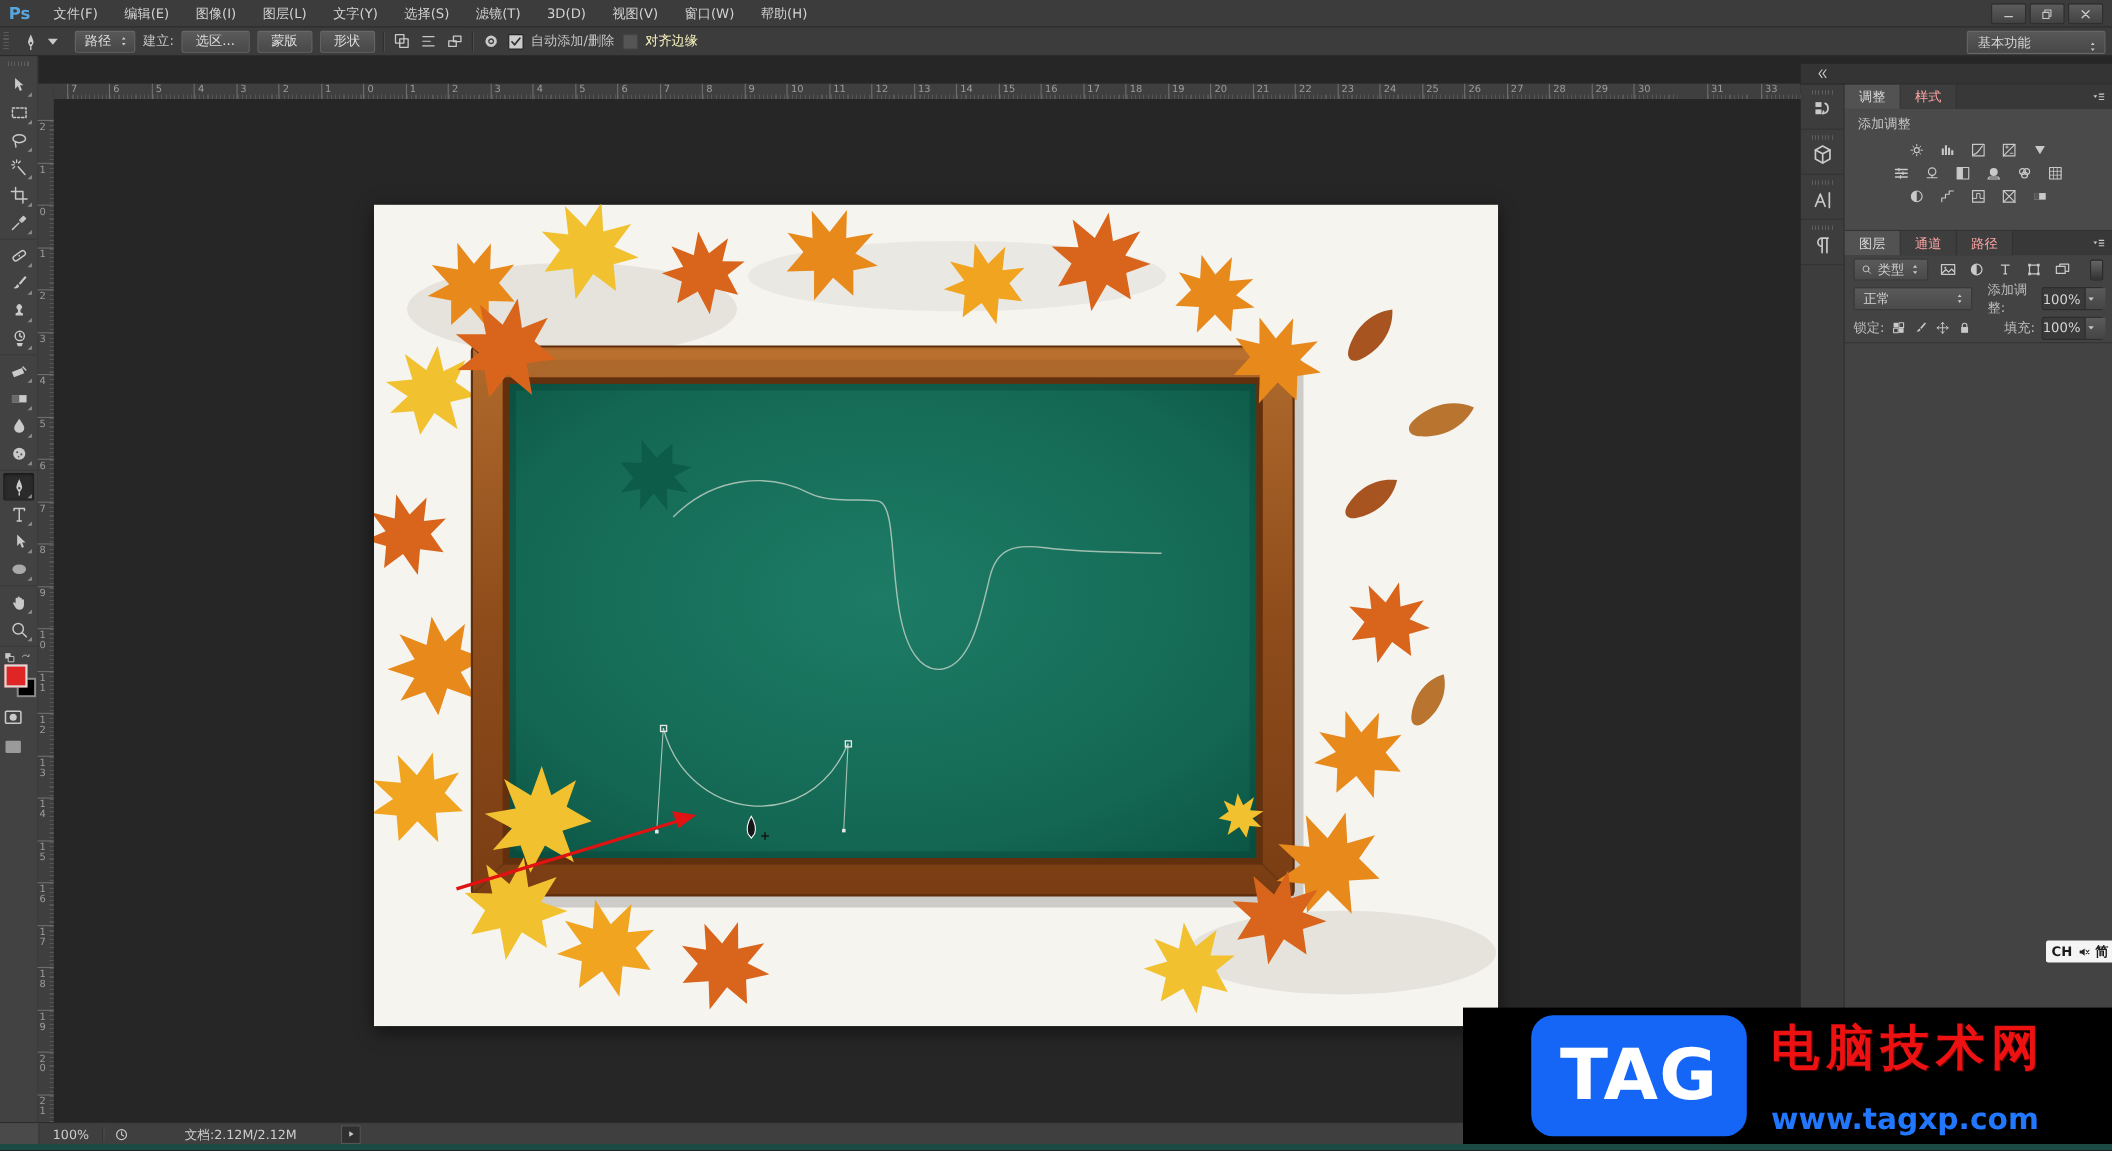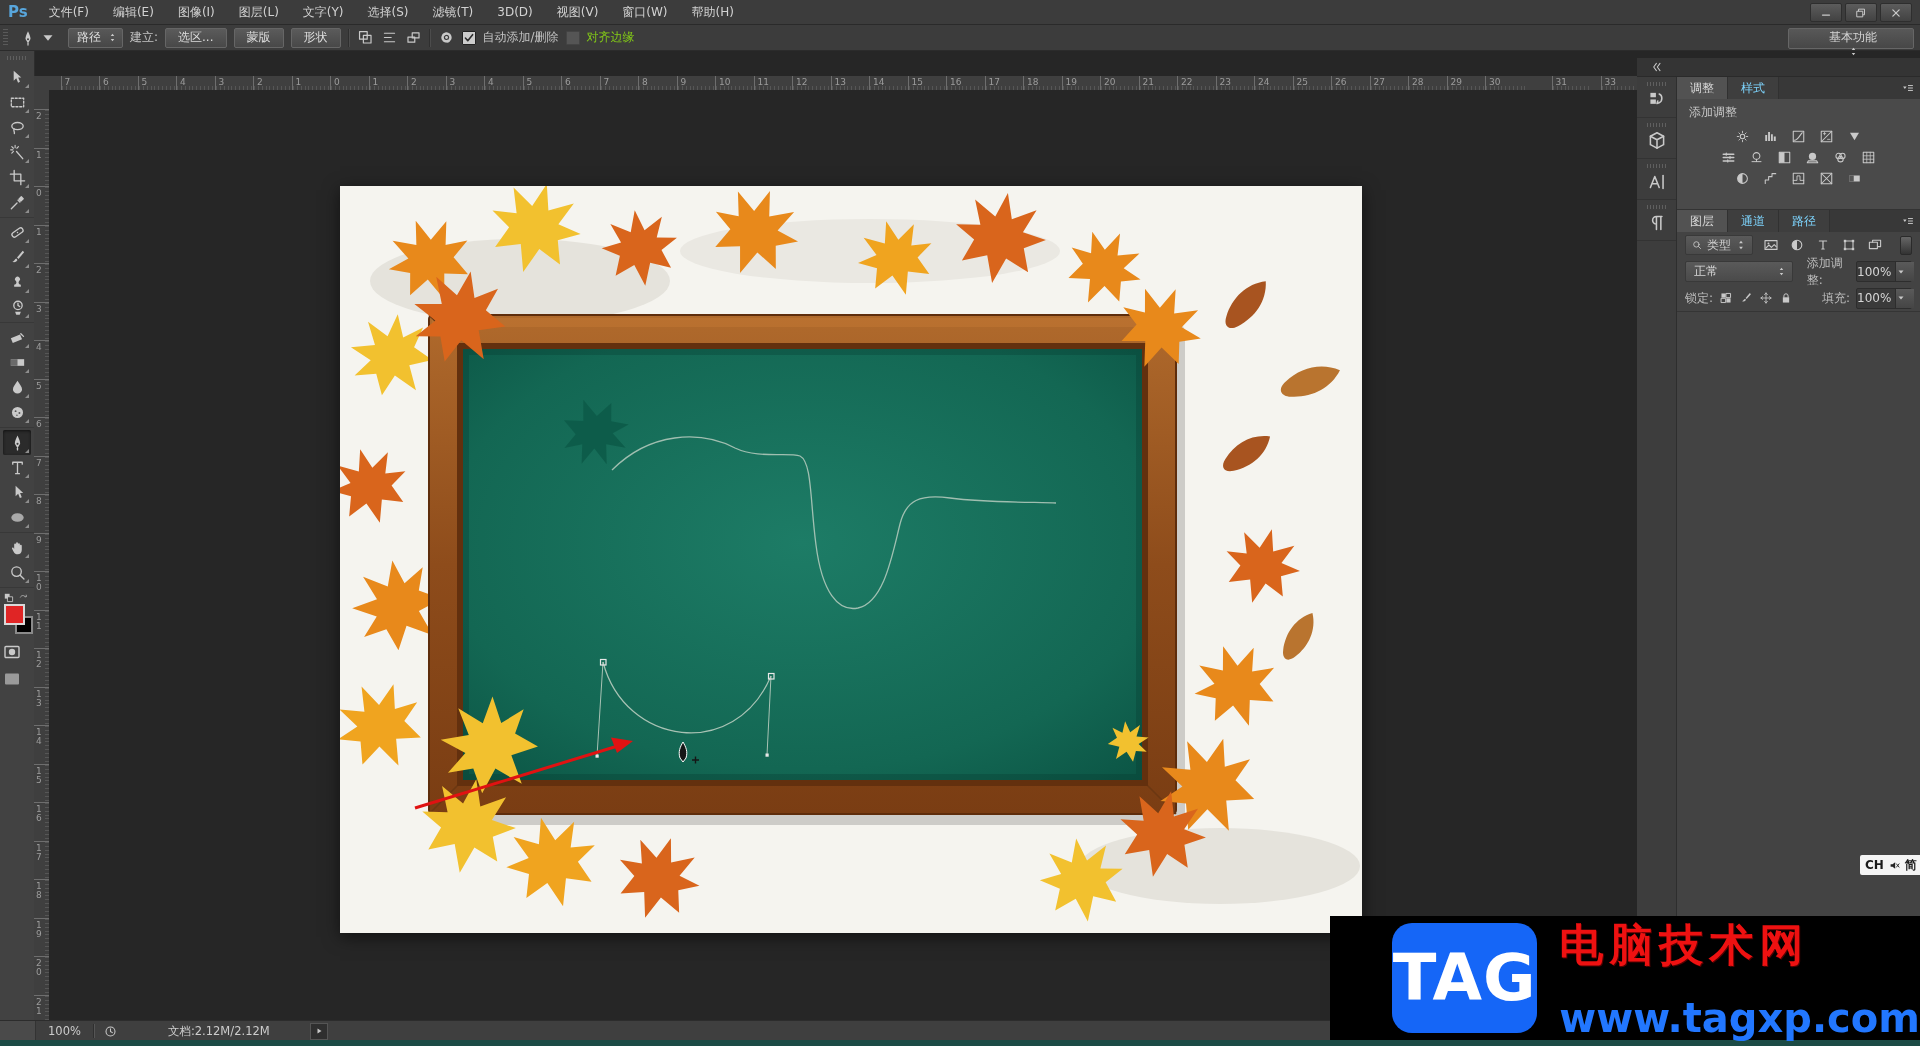--- a/index.html
+++ b/index.html
@@ -30,24 +30,24 @@
              display:flex;align-items:center;padding:0 4px 0 8px;gap:6px;color:#ddd;}
   .ps-select .ic{width:11px;height:11px;}
   .opt-label{color:#c3c3c3;}
   .ps-btn{height:18px;background:linear-gradient(#5b5b5b,#484848);border:1px solid #666;border-radius:2px;
           color:#ddd;display:flex;align-items:center;padding:0 12px;}
   .opt-ic{width:17px;height:17px;}
   .vsep{width:1px;height:18px;background:#2f2f2f;border-right:1px solid #4c4c4c;}
   .checkbox{width:12px;height:12px;background:#ccc;border:1px solid #222;border-radius:1px;display:inline-flex;}
   .checkbox .ic{width:12px;height:12px;}
   .checkbox.off{background:#555;border-color:#444;}
-  .disabled-label{color:#84cc16;}
+  .disabled-label{color:#fef9c3;}
   #workspacebtn{position:absolute;right:6px;top:3px;width:110px;height:19px;background:linear-gradient(#585858,#474747);
-                border:1px solid #666;border-radius:2px;display:flex;align-items:center;justify-content:space-between;
-                padding:0 5px 0 9px;color:#d5d5d5;flex-direction:column;}
+                border:1px solid #666;border-radius:2px;display:flex;align-items:flex-end;justify-content:space-between;
+                padding:0 5px 0 9px;color:#d5d5d5;}
   #workspacebtn .ic{width:11px;height:11px;}
 
   
   #tabbar{position:absolute;left:34px;top:51px;width:1603px;height:25px;background:#2f2f2f;border-bottom:1px solid #252525;}
   #doctab{position:absolute;left:0;top:0;height:25px;background:#464646;border-right:1px solid #222;
           display:flex;align-items:center;padding:0 10px;gap:10px;color:#d4d4d4;font-size:11.5px;}
   #doctab .closex{color:#aaa;font-size:12px;}
 
   
   #toolbar{position:absolute;left:0;top:51px;width:34px;height:969px;background:#424242;border-right:1px solid #2d2d2d;}
@@ -80,21 +80,21 @@
 
   
   #dockheader{position:absolute;left:1637px;top:58px;width:283px;height:18px;background:#343434;border-bottom:1px solid #2a2a2a;
               display:flex;align-items:center;justify-content:space-between;padding:0 6px 0 14px;}
   #dockheader .ic{width:12px;height:12px;}
   #dockstrip{position:absolute;left:1637px;top:77px;width:39px;height:943px;background:#3d3d3d;border-right:1px solid #2e2e2e;}
   .dock-sec{border-bottom:1px solid #333;padding-bottom:6px;}
   .dock-ic{width:22px;height:22px;margin:2px auto 0;display:flex;}
   #panelgroup{position:absolute;left:1677px;top:77px;width:243px;height:943px;background:#434343;display:flex;flex-direction:column;}
   .ptabs{height:22px;background:#383838;display:flex;position:relative;flex:0 0 22px;}
-  .ptab{height:22px;line-height:22px;padding:0 13px;color:#7dd3fc;background:#3e3e3e;border-right:1px solid #313131;}
+  .ptab{height:22px;line-height:22px;padding:0 13px;color:#fca5a5;background:#3e3e3e;border-right:1px solid #313131;}
   .ptab.active{background:#525252;color:#d8d8d8;}
   .pmenu{position:absolute;right:4px;top:4px;width:16px;height:14px;}
   .adj-body{height:110px;background:#4a4a4a;border-bottom:1px solid #333;}
   .adj-header{color:#c6c6c6;padding:5px 0 2px 12px;}
   .adj-row{display:flex;justify-content:center;gap:11px;margin-top:6px;}
   .adj-row .ic{width:17px;height:15px;}
   .lrow{display:flex;align-items:center;padding:0 8px;gap:6px;}
   .lrow1{height:26px;}
   .type-select{height:18px;background:linear-gradient(#5a5a5a,#4a4a4a);border:1px solid #393939;border-radius:2px;
                display:flex;align-items:center;gap:4px;padding:0 5px;color:#d0d0d0;}
@@ -137,21 +137,21 @@
   #sb-more{width:16px;height:15px;margin-left:40px;background:#2f2f2f;border:1px solid #555;display:flex;align-items:center;justify-content:center;}
   #sb-more .ic{width:10px;height:10px;}
   #tealstrip{position:absolute;left:0;top:1040px;width:1920px;height:6px;background:#1c4b45;}
 
   
   #tagbanner{position:absolute;left:1330px;top:916px;width:590px;height:124px;background:#000;display:flex;align-items:center;}
   #taglogo{width:196px;height:110px;margin-left:62px;background:#1566f7;border-radius:20px;display:flex;align-items:center;justify-content:center;
            color:#fff;font-size:64px;font-weight:bold;letter-spacing:1px;}
   #tagtext{margin-left:22px;display:flex;flex-direction:column;gap:20px;}
   #tagname{font-size:44px;font-weight:bold;color:#ee1111;text-shadow:1px 1px 0 #550000;letter-spacing:6px;}
-  #tagurl{font-size:40px;font-weight:bold;color:#2277ff;}
+  #tagurl{font-size:27px;font-weight:bold;color:#2277ff;}
   #imebadge{position:absolute;left:1860px;top:855px;height:20px;background:#f4f4f4;border-radius:2px;display:flex;align-items:center;
             padding:0 5px;gap:4px;color:#1a1a1a;font-size:12px;font-weight:bold;}
   #imebadge .ic{width:13px;height:13px;}
 </style>
 </head>
 <body>
 
 <div id="root">
 
   <div id="menubar">

